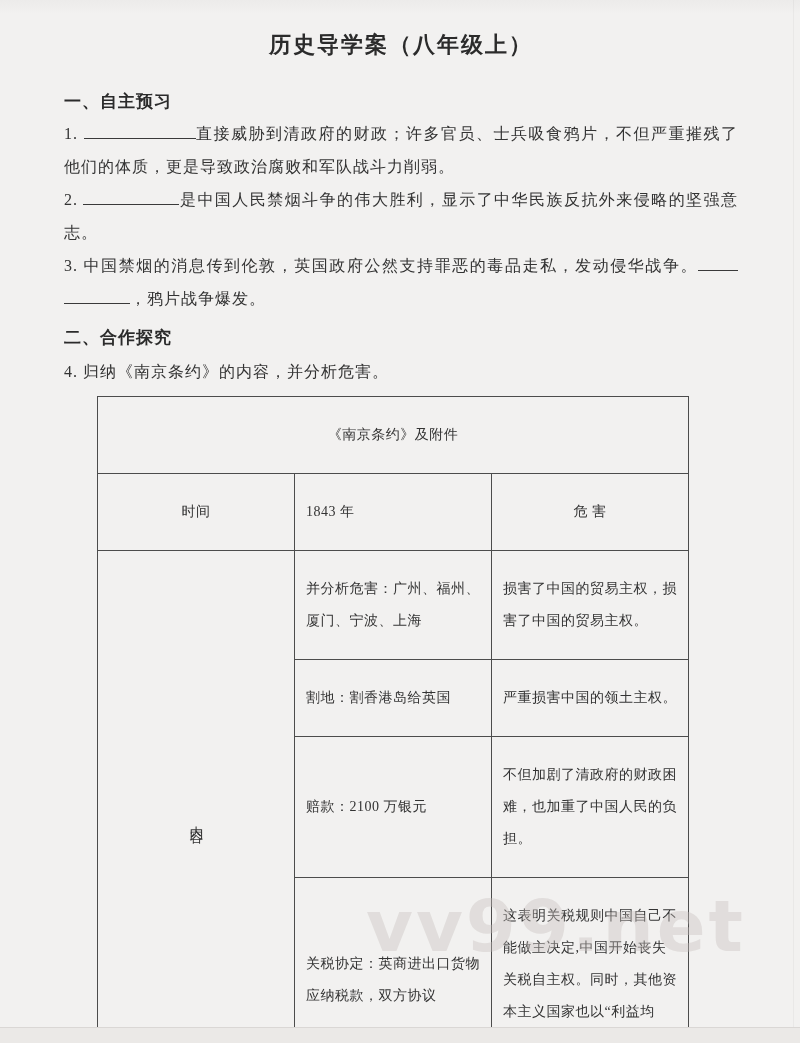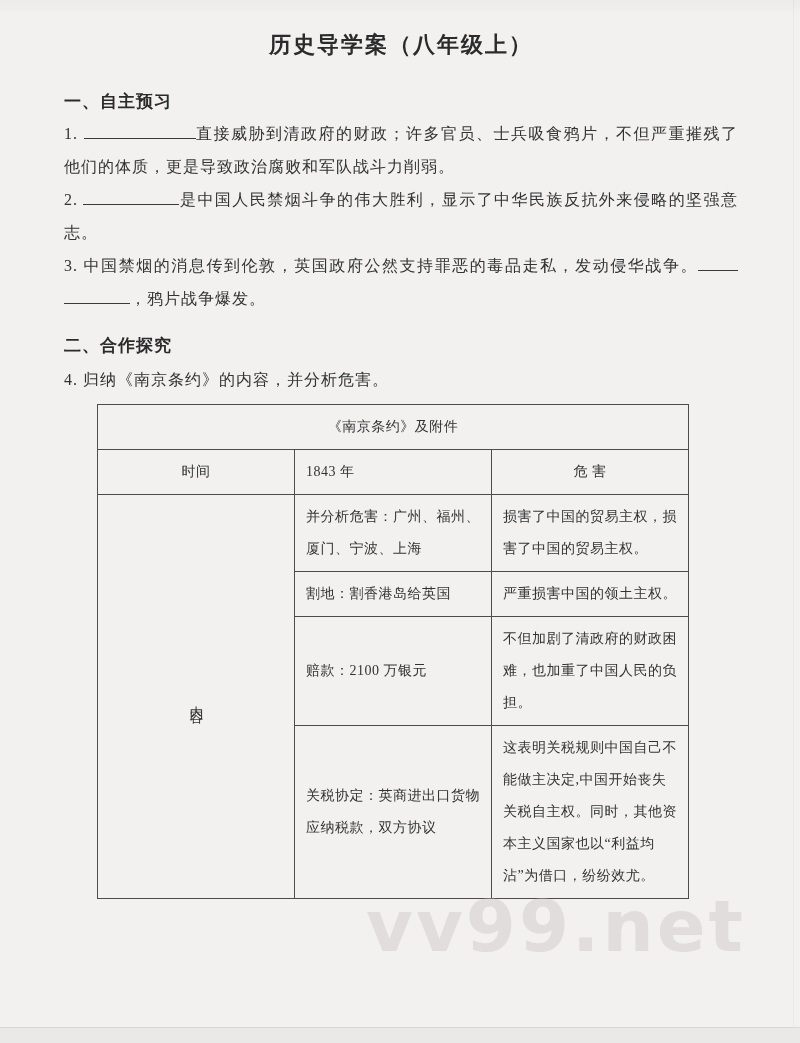--- a/index.html
+++ b/index.html
@@ -59,21 +59,21 @@
   .treaty-table {
     margin: 8px 0 0 33px;
     width: 592px;
     border-collapse: collapse;
     font-size: 14px;
     color: #333;
     table-layout: fixed;
   }
   .treaty-table td {
     border: 1px solid #4c4c4c;
-    padding: 6px 11px;
+    padding: 22px 11px;
     line-height: 32px;
     vertical-align: middle;
     letter-spacing: 0.5px;
   }
   .treaty-table .c1 { width: 48px; text-align: center; padding: 6px 4px; }
   .treaty-table .c2 { width: 165px; }
   .treaty-table .c3 { width: 379px; }
   .cell-title { text-align: center; height: 36px; letter-spacing: 1px; }
   .cell-center { text-align: center; }
   .vlabel {
@@ -120,21 +120,21 @@
 
   <div class="doc-title">历史导学案（八年级上）</div>
 
 
   <div class="section-heading">一、自主预习</div>
 
   <div class="para">1. <span class="blank" style="width: 112px;"></span>直接威胁到清政府的财政；许多官员、士兵吸食鸦片，不但严重摧残了他们的体质，更是导致政治腐败和军队战斗力削弱。</div>
   <div class="para">2. <span class="blank" style="width: 96px;"></span>是中国人民禁烟斗争的伟大胜利，显示了中华民族反抗外来侵略的坚强意志。</div>
   <div class="para">3. 中国禁烟的消息传到伦敦，英国政府公然支持罪恶的毒品走私，发动侵华战争。<span class="blank" style="width: 40px;"></span> <span class="blank" style="width: 66px;"></span>，鸦片战争爆发。</div>
 
-  <div class="section-heading" style="margin-top:16px">二、合作探究</div>
+  <div class="section-heading" style="margin-top:8px">二、合作探究</div>
 
   <div class="para table-q">4. 归纳《南京条约》的内容，并分析危害。</div>
 
   <table class="treaty-table">
     <tbody>
         <tr>
       <td class="cell-title" colspan="3">《南京条约》及附件</td>
     </tr>
     <tr>
       <td class="c1">时间</td>

